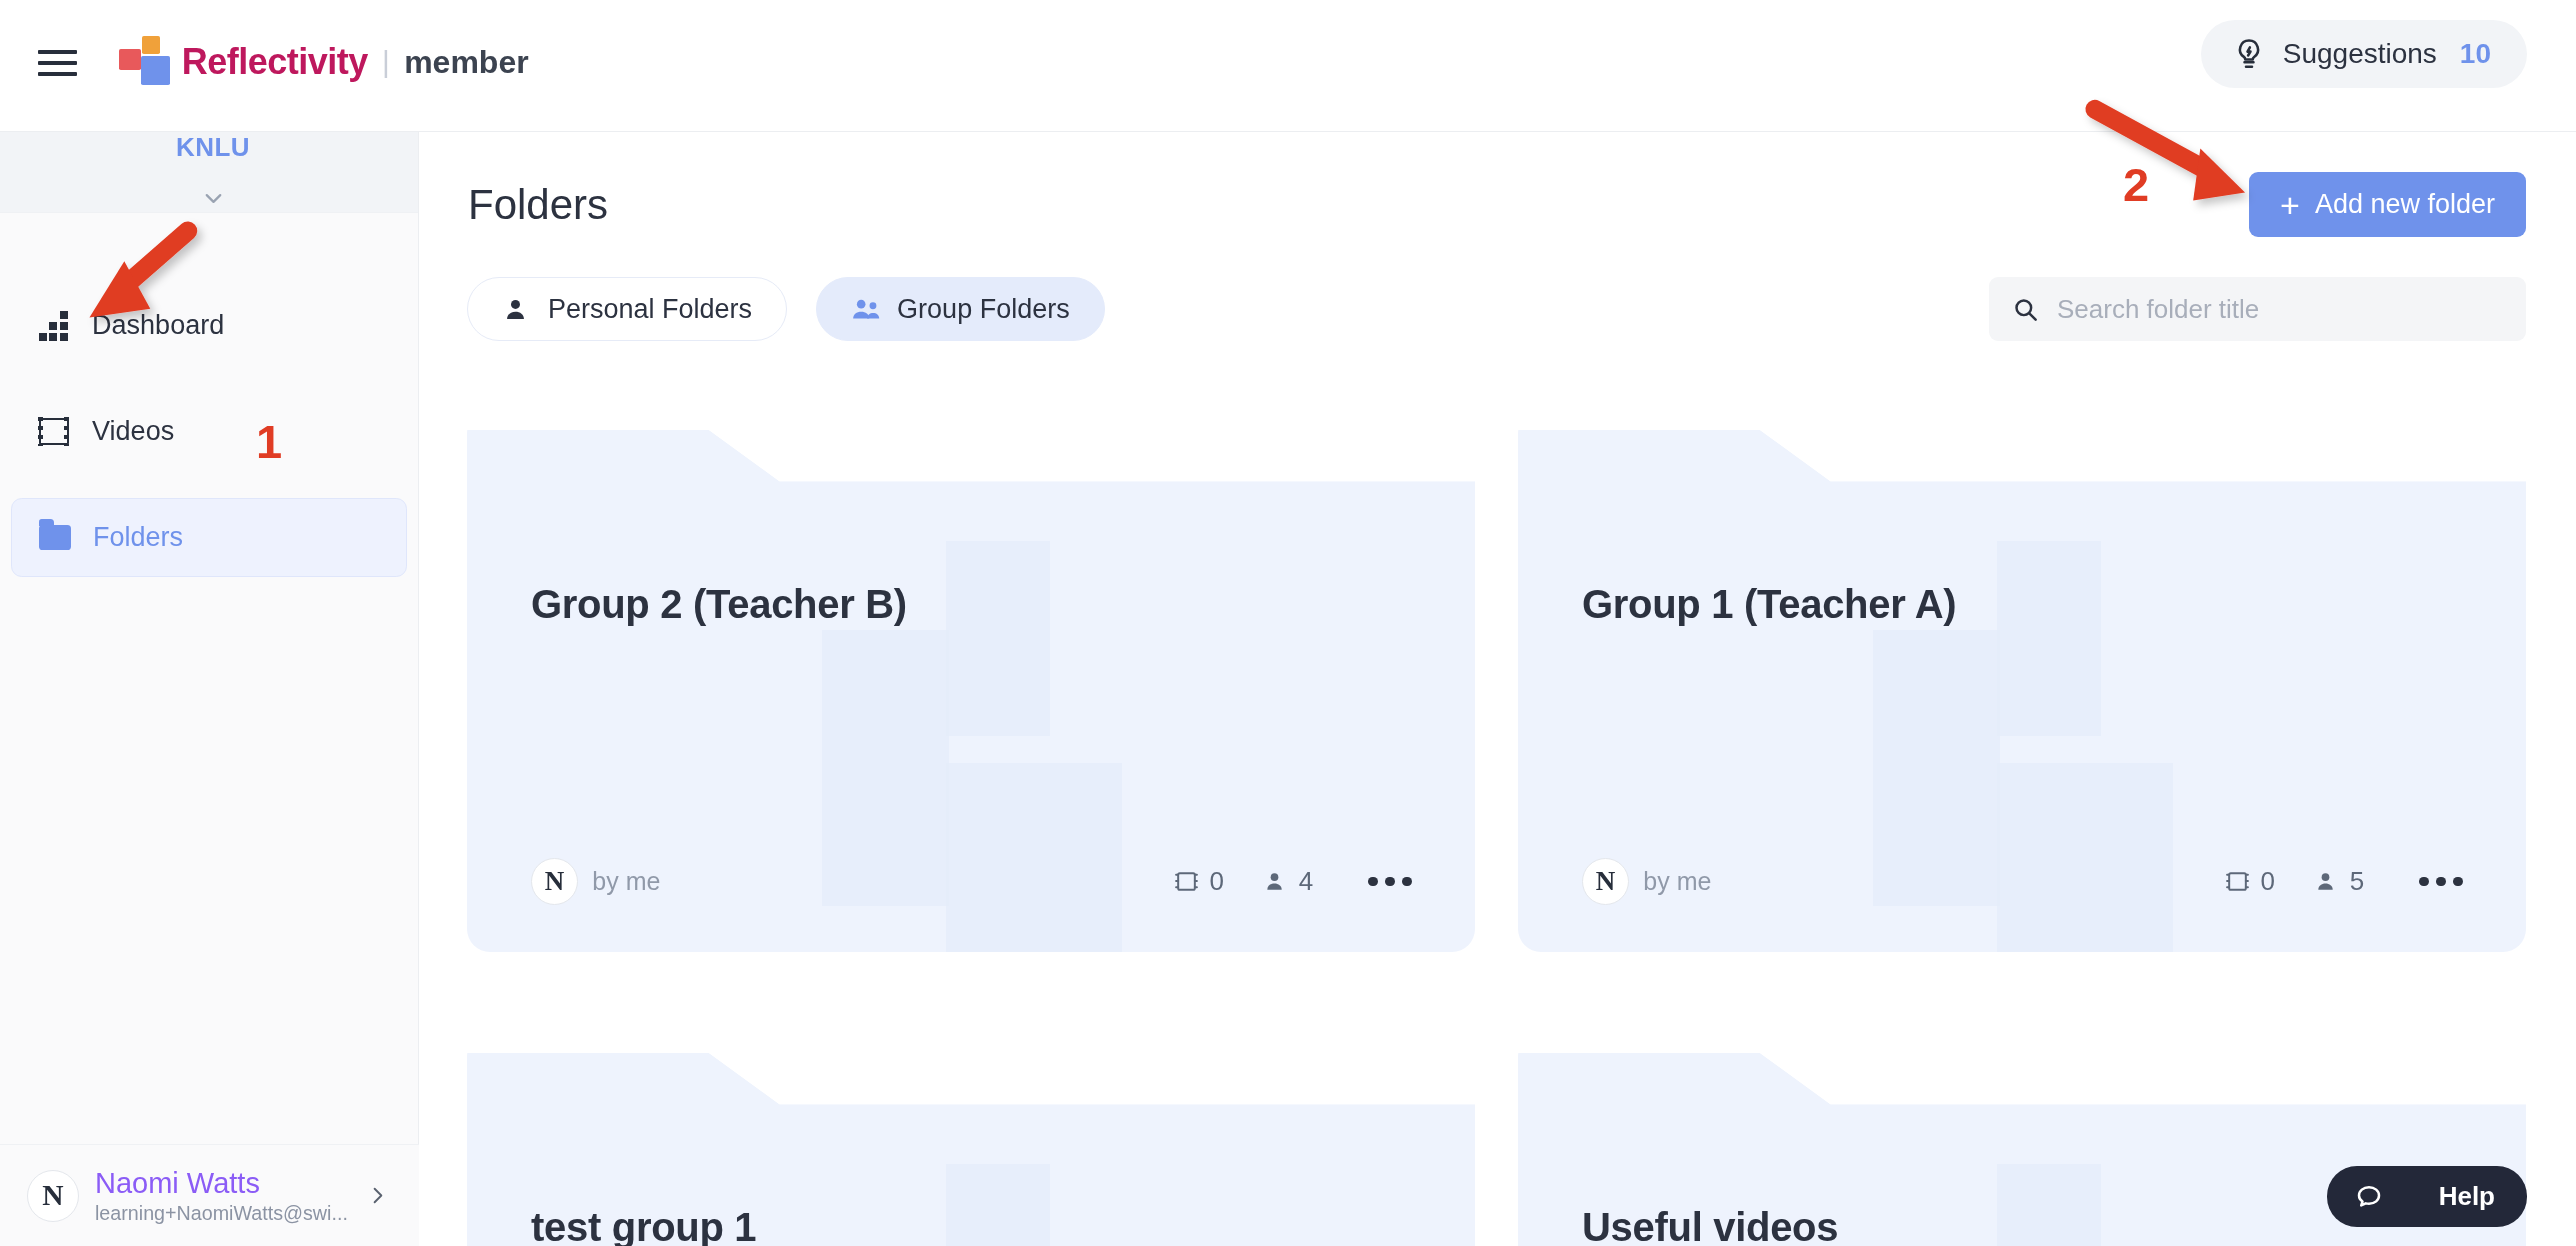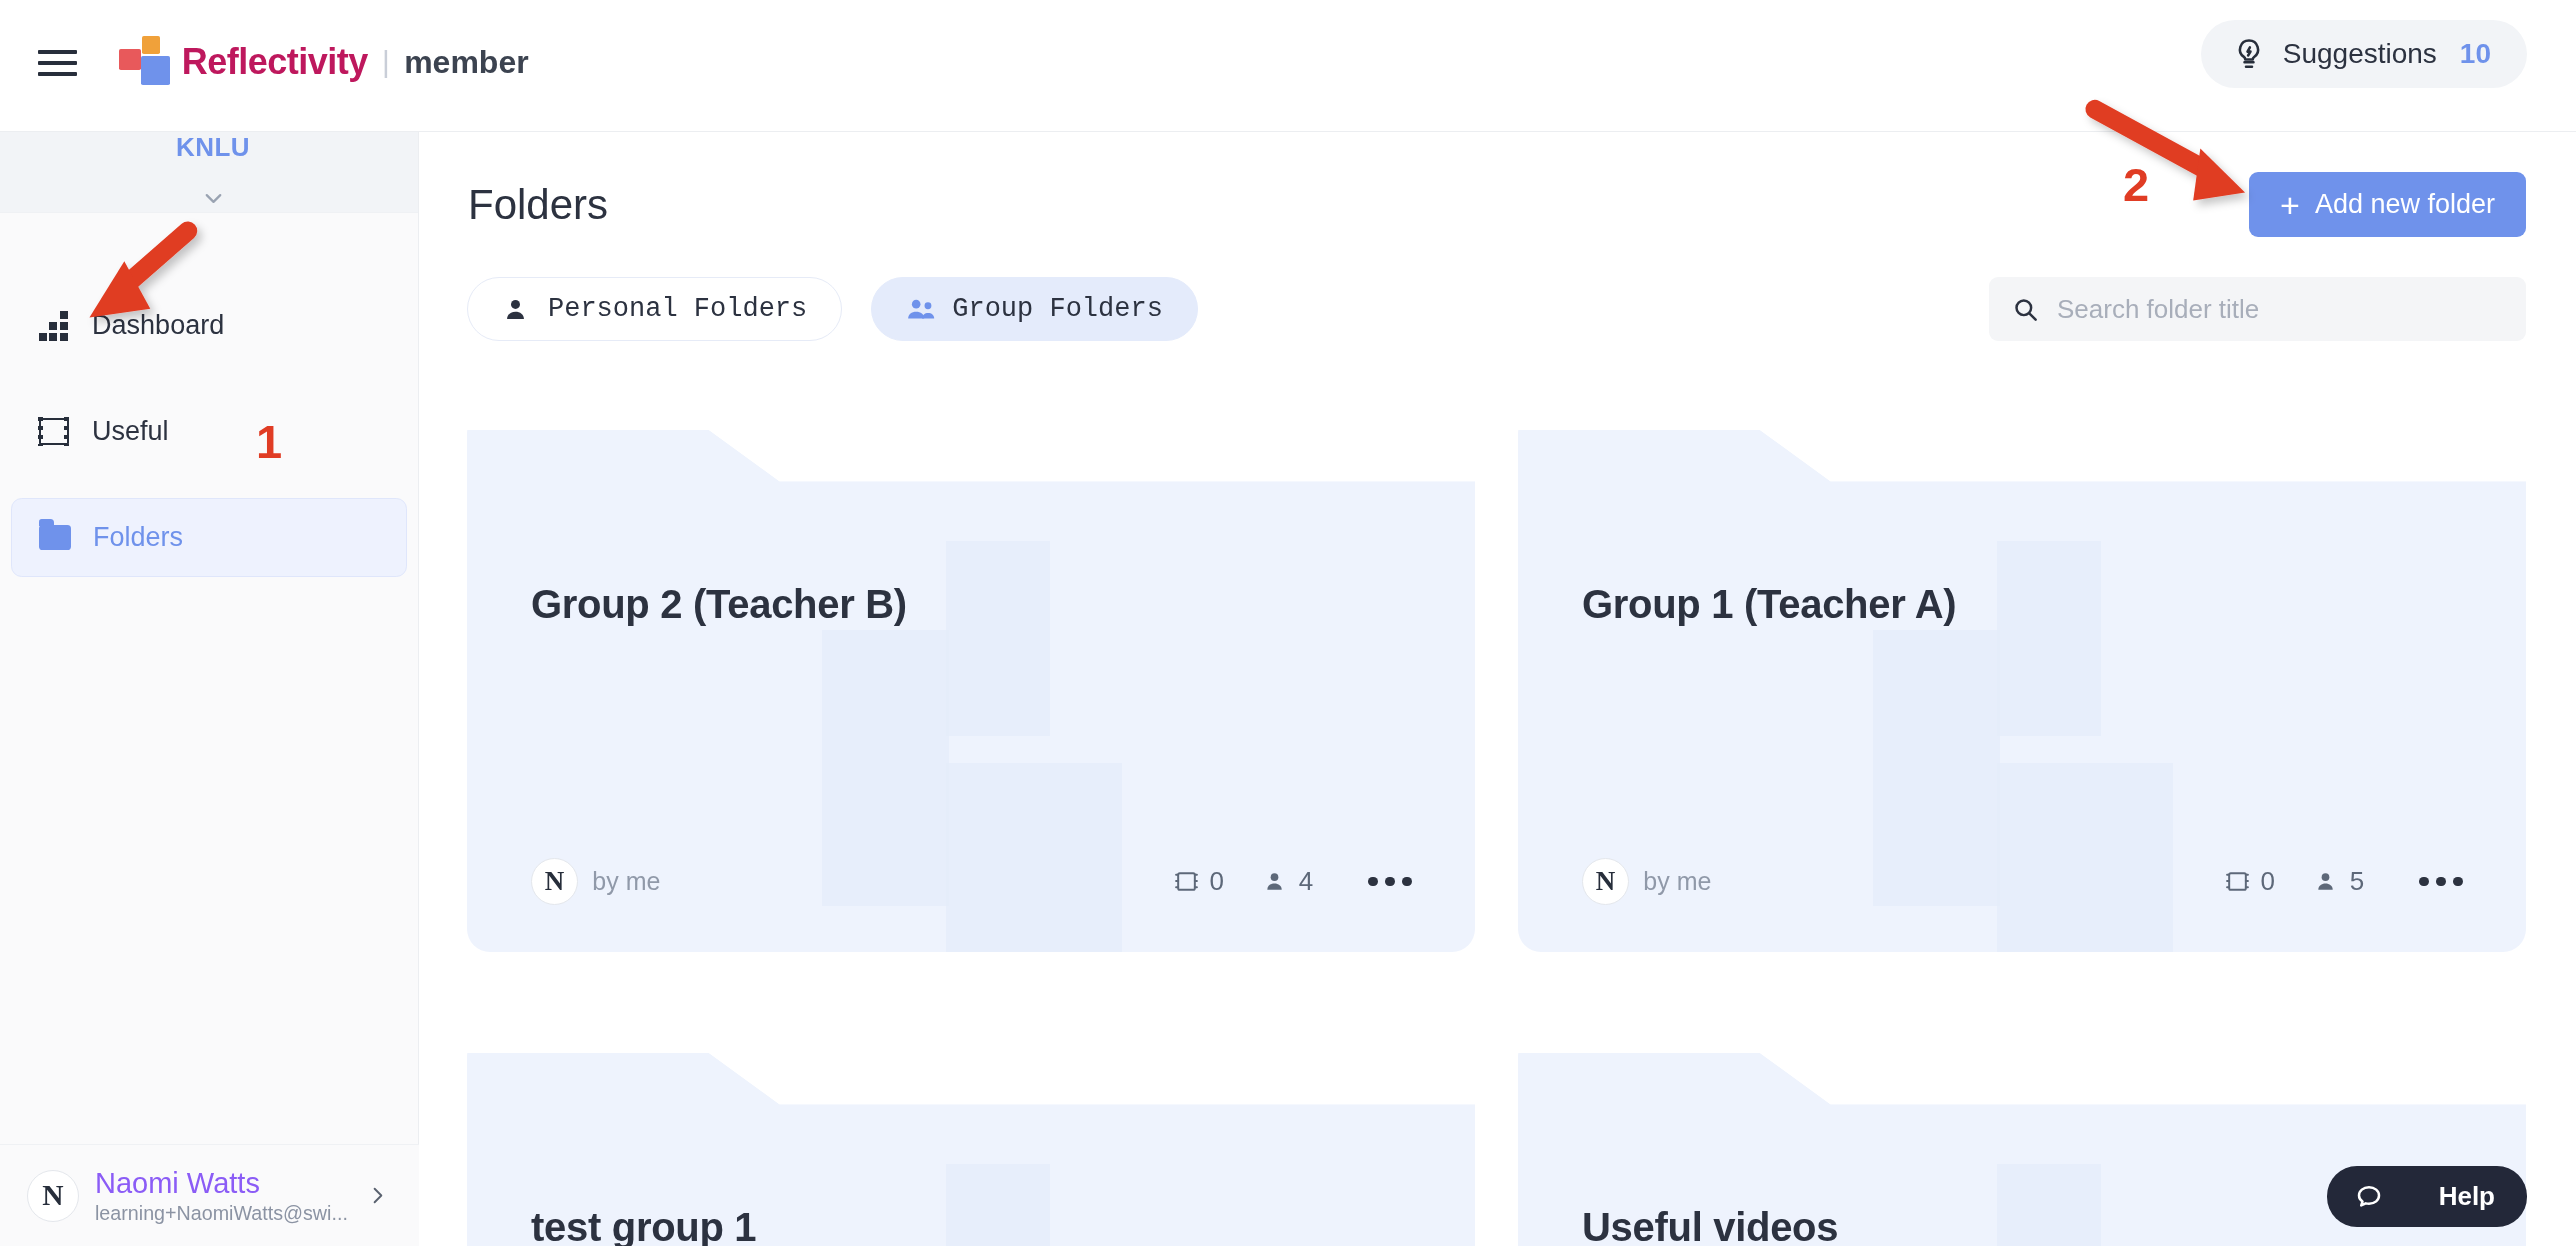--- a/index.html
+++ b/index.html
@@ -101,21 +101,21 @@
   .user-mail { font-size: 19.7px; color: #8b93a3; line-height: 1.3; white-space: nowrap; overflow: hidden; }
   .chev-right { width: 23px; height: 23px; flex: 0 0 23px; }
 
   
   .main { position: absolute; left: 419px; top: 132px; width: 2157px; height: 1114px; background: #ffffff; }
   .page-title { position: absolute; left: 49px; top: 49px; font-size: 42px; color: #2c3240; font-weight: 400; }
 
   .tabs { position: absolute; left: 48px; top: 145px; display: flex; gap: 29px; }
   .tab {
     height: 64px; border-radius: 32px; display: flex; align-items: center;
-    padding: 0 34px; cursor: pointer; font-size: 27px; color: #2c3240; font-family: Liberation Mono, monospace;
+    padding: 0 34px; cursor: pointer; font-size: 27px; color: #2c3240;
   }
   .tab .tic { width: 30px; height: 30px; margin-right: 16px; display:flex; align-items:center; }
   .tab.inactive { background: #ffffff; border: 0.9px solid #e6ebf7; }
   .tab.active { background: #e4ebfb; border: 0.9px solid #e4ebfb; }
 
   .add-btn {
     position: absolute; right: 50px; top: 40px; height: 65px; border-radius: 9px;
     background: #6f92eb; color: #ffffff; display: flex; align-items: center;
     padding: 0 31px; font-size: 27px; cursor: pointer; border: none;
     font-family: "Liberation Sans", sans-serif;
@@ -246,21 +246,21 @@
               <i style="left:21.5px; top:22.4px;"></i>
           </span>
         </span>
         <span class="nlabel">Dashboard</span>
       </div>
 
       <div class="nav-item">
         <span class="nic">
             <span class="ic-film"></span>
           </span>
-        <span class="nlabel">Useful</span>
+        <span class="nlabel">Videos</span>
       </div>
 
       <div class="nav-item active">
         <span class="nic">
             <span class="ic-folder"></span>
           </span>
         <span class="nlabel">Folders</span>
       </div>
     </div>
 

